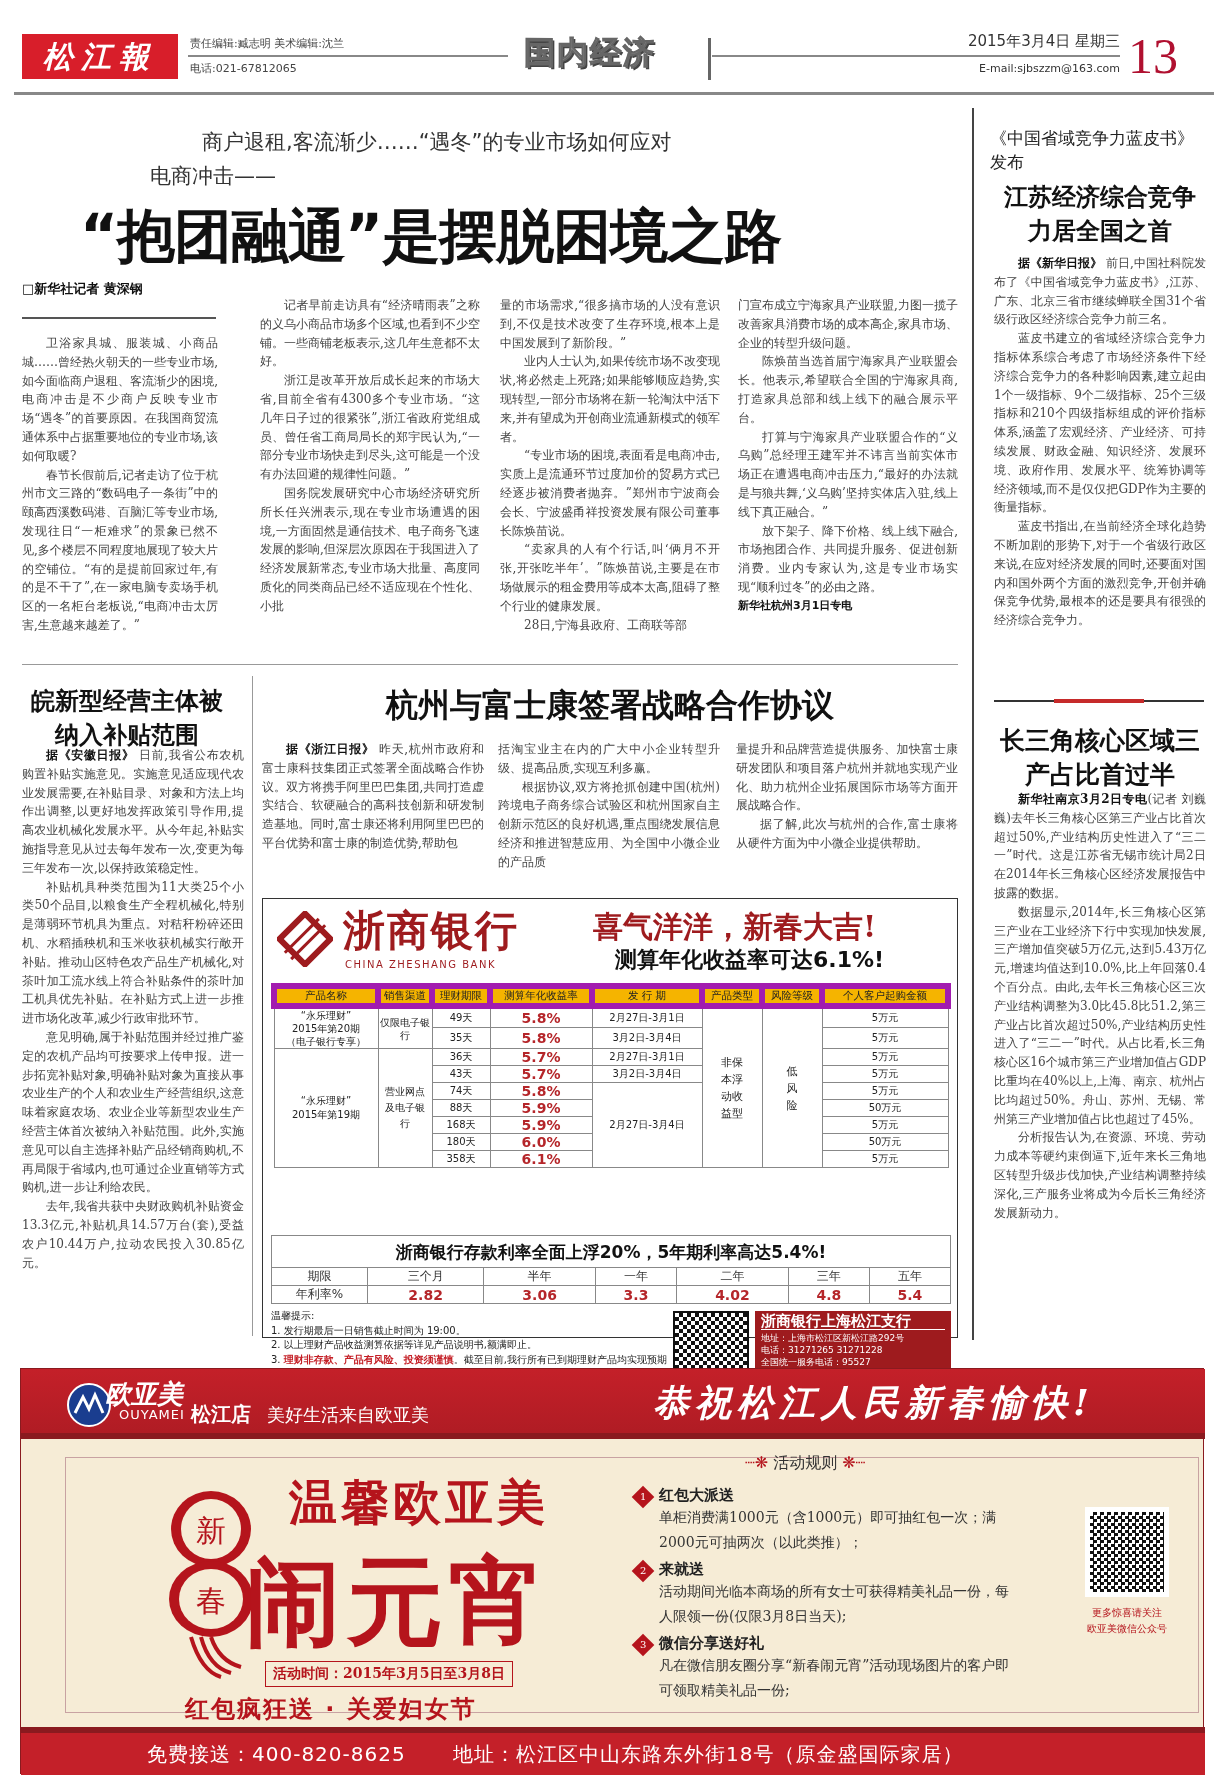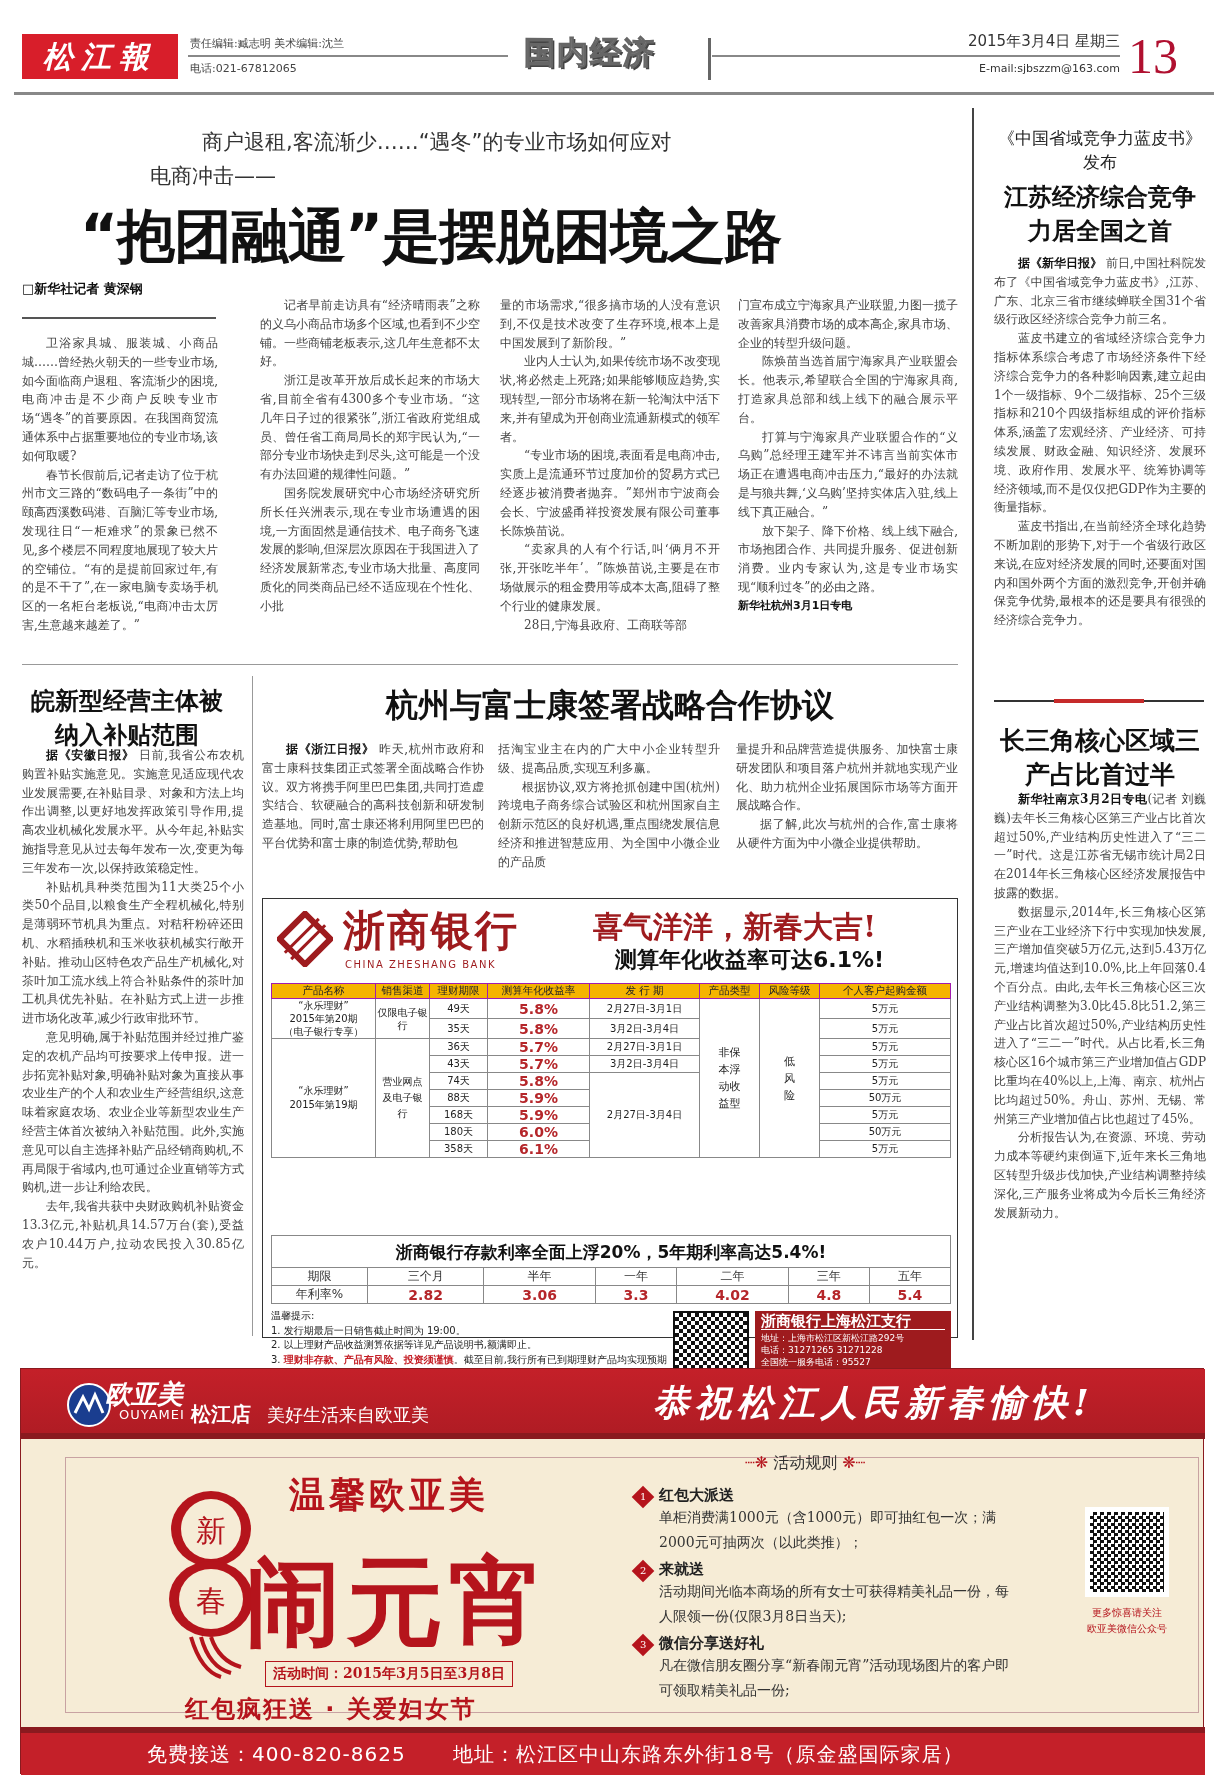--- a/index.html
+++ b/index.html
@@ -19,32 +19,32 @@
 .col-rule{width:2px;background:#222}
 .kicker{font-family:"DejaVu Sans",sans-serif;color:#333}
 .headline{font-family:"DejaVu Sans",sans-serif;font-weight:900;color:#111;letter-spacing:-1px}
 .byline{left:22px;top:280px;font-size:13px;font-weight:bold;font-family:"DejaVu Sans",sans-serif;color:#111}
 .byline-rule{left:22px;top:317px;width:194px;height:2px;background:#555}
 .body-text{font-size:12px;line-height:18.8px;color:#444;text-align:justify}
 .body-text p{text-indent:2em}
 .body-text b{color:#111}
 .dateline{font-size:11px;font-weight:bold;color:#111;font-family:"DejaVu Sans",sans-serif;text-align:left}
 .side-title{font-weight:bold;color:#111;text-align:center;font-family:"DejaVu Serif",serif}
-.side-kicker{font-family:"DejaVu Sans",sans-serif;text-align:center;color:#222}
+.side-kicker{font-family:"DejaVu Sans",sans-serif;text-align:left;color:#222}
 .red-sep{height:2px;background:#333;position:absolute}
 .red-sep span{position:absolute;left:60px;width:90px;height:4px;top:-1px;background:#c62a2a}
 
 .bank{left:262px;top:898px;width:696px;height:440px;border:1.5px solid #333;background:#fff}
 .bank-logo{left:14px;top:12px;width:56px;height:56px}
 .bank-name{left:80px;top:4px;font-size:42px;font-weight:bold;color:#9e1b1e;font-family:"DejaVu Serif",serif;letter-spacing:2px}
 .bank-en{left:82px;top:60px;font-size:10px;color:#9e1b1e;letter-spacing:1.5px;font-family:"DejaVu Sans",sans-serif}
 .bank-slogan{left:330px;top:8px;font-size:30px;font-weight:bold;color:#9e1b1e;font-family:"DejaVu Serif",serif}
 .bank-sub{left:352px;top:46px;font-size:22px;font-weight:bold;color:#111;font-family:"DejaVu Sans",sans-serif}
 table.prod{position:absolute;left:8px;top:84px;width:680px;border-collapse:collapse;font-family:"DejaVu Sans",sans-serif;font-size:10px;color:#222}
-table.prod th{background:#f5b400;font-weight:normal;font-size:10.5px;height:14px;border:1px solid #a21caf;color:#222}
+table.prod th{background:#f5b400;font-weight:normal;font-size:10.5px;height:14px;border:6px solid #a21caf;color:#222}
 table.prod td{border:1px solid #888;text-align:center;height:16.5px;padding:0}
 table.prod td.rate{color:#b5262a;font-weight:bold;font-size:14px}
 .deposit-title{left:8px;top:336px;width:680px;height:32px;border:1px solid #888;border-bottom:none;text-align:center;font-size:17px;font-weight:bold;line-height:32px;color:#111;font-family:"DejaVu Sans",sans-serif}
 table.dep{position:absolute;left:8px;top:368px;width:680px;border-collapse:collapse;font-family:"DejaVu Sans",sans-serif;font-size:12px}
 table.dep td{border:1px solid #888;text-align:center;height:17px;padding:0}
 table.dep td.v{color:#b5262a;font-weight:bold;font-size:14px}
 .tips{left:8px;top:410px;width:400px;font-size:10px;line-height:14.5px;color:#222;font-family:"DejaVu Sans",sans-serif}
 .tips .warn{color:#c41f26;font-weight:bold}
 .qr-box{left:410px;top:412px;width:76px;height:66px;background:repeating-conic-gradient(#111 0 25%,#fff 0 50%) 0 0/8px 8px;border:2px solid #111}
 .qr-cap{left:405px;top:480px;font-size:7px;color:#b5262a;font-family:"DejaVu Sans",sans-serif}
@@ -54,21 +54,21 @@
 
 .ad{left:20px;top:1368px;width:1184px;height:406px;background:#f6ecd6;border:1px solid #8a1a1f}
 .ad-top{left:0;top:0;width:1184px;height:70px;background:linear-gradient(#c42029,#b01c24);border-bottom:6px solid #8a1a1f}
 .ad-bottom{left:0;top:358px;width:1184px;height:48px;background:#c42029;border-top:6px solid #8a1a1f;color:#fff;font-size:20px;font-family:"DejaVu Sans",sans-serif;line-height:42px;padding-left:126px;letter-spacing:1px}
 .ay-logo{left:46px;top:14px;width:44px;height:44px;border-radius:50%;background:#1a3d8f;border:2px solid #fff}
 .ay-cn{left:84px;top:8px;font-size:26px;color:#fff;font-weight:bold;font-family:"DejaVu Serif",serif;font-style:italic}
 .ay-en{left:98px;top:38px;font-size:13px;color:#fff;font-family:"DejaVu Sans",sans-serif;letter-spacing:1px}
 .ay-store{left:170px;top:32px;font-size:20px;color:#fff;font-weight:bold;font-family:"DejaVu Sans",sans-serif}
 .ay-slogan{left:246px;top:34px;font-size:18px;color:#fff;font-family:"DejaVu Sans",sans-serif}
 .ay-greet{left:632px;top:10px;font-size:36px;color:#fff;font-weight:bold;font-family:"DejaVu Serif",serif;font-style:italic;letter-spacing:6px}
-.ad-h1{left:268px;top:102px;font-size:36px;font-weight:900;color:#b5141c;font-family:"DejaVu Sans",sans-serif;letter-spacing:4px}
+.ad-h1{left:268px;top:102px;font-size:48px;font-weight:900;color:#b5141c;font-family:"DejaVu Sans",sans-serif;letter-spacing:4px}
 .ad-lantern{left:140px;top:112px;width:100px;height:200px}
 .ad-h2{left:224px;top:170px;font-size:96px;font-weight:900;color:#b5141c;font-family:"DejaVu Sans",sans-serif;letter-spacing:6px}
 .ad-time{left:244px;top:292px;width:248px;height:26px;border:1.5px solid #b5141c;text-align:center;font-size:14px;line-height:23px;color:#b5141c;font-weight:bold;font-family:"DejaVu Serif",serif}
 .ad-tag{left:164px;top:324px;font-size:24px;font-weight:900;color:#b5141c;font-family:"DejaVu Sans",sans-serif;letter-spacing:2px}
 .rules-title{left:724px;top:84px;font-size:16px;color:#333;font-family:"DejaVu Serif",serif}
 .rule{font-family:"DejaVu Serif",serif;color:#333}
 .rule .num{display:inline-block;width:16px;height:16px;background:#b5141c;color:#fff;font-size:10px;text-align:center;line-height:16px;transform:rotate(45deg);margin-right:8px}
 .rule .num span{display:inline-block;transform:rotate(-45deg)}
 .rule .rt{font-size:15px;font-weight:bold;color:#222}
 .rule .rd{font-size:14px;line-height:25px;padding-left:24px;color:#333}

